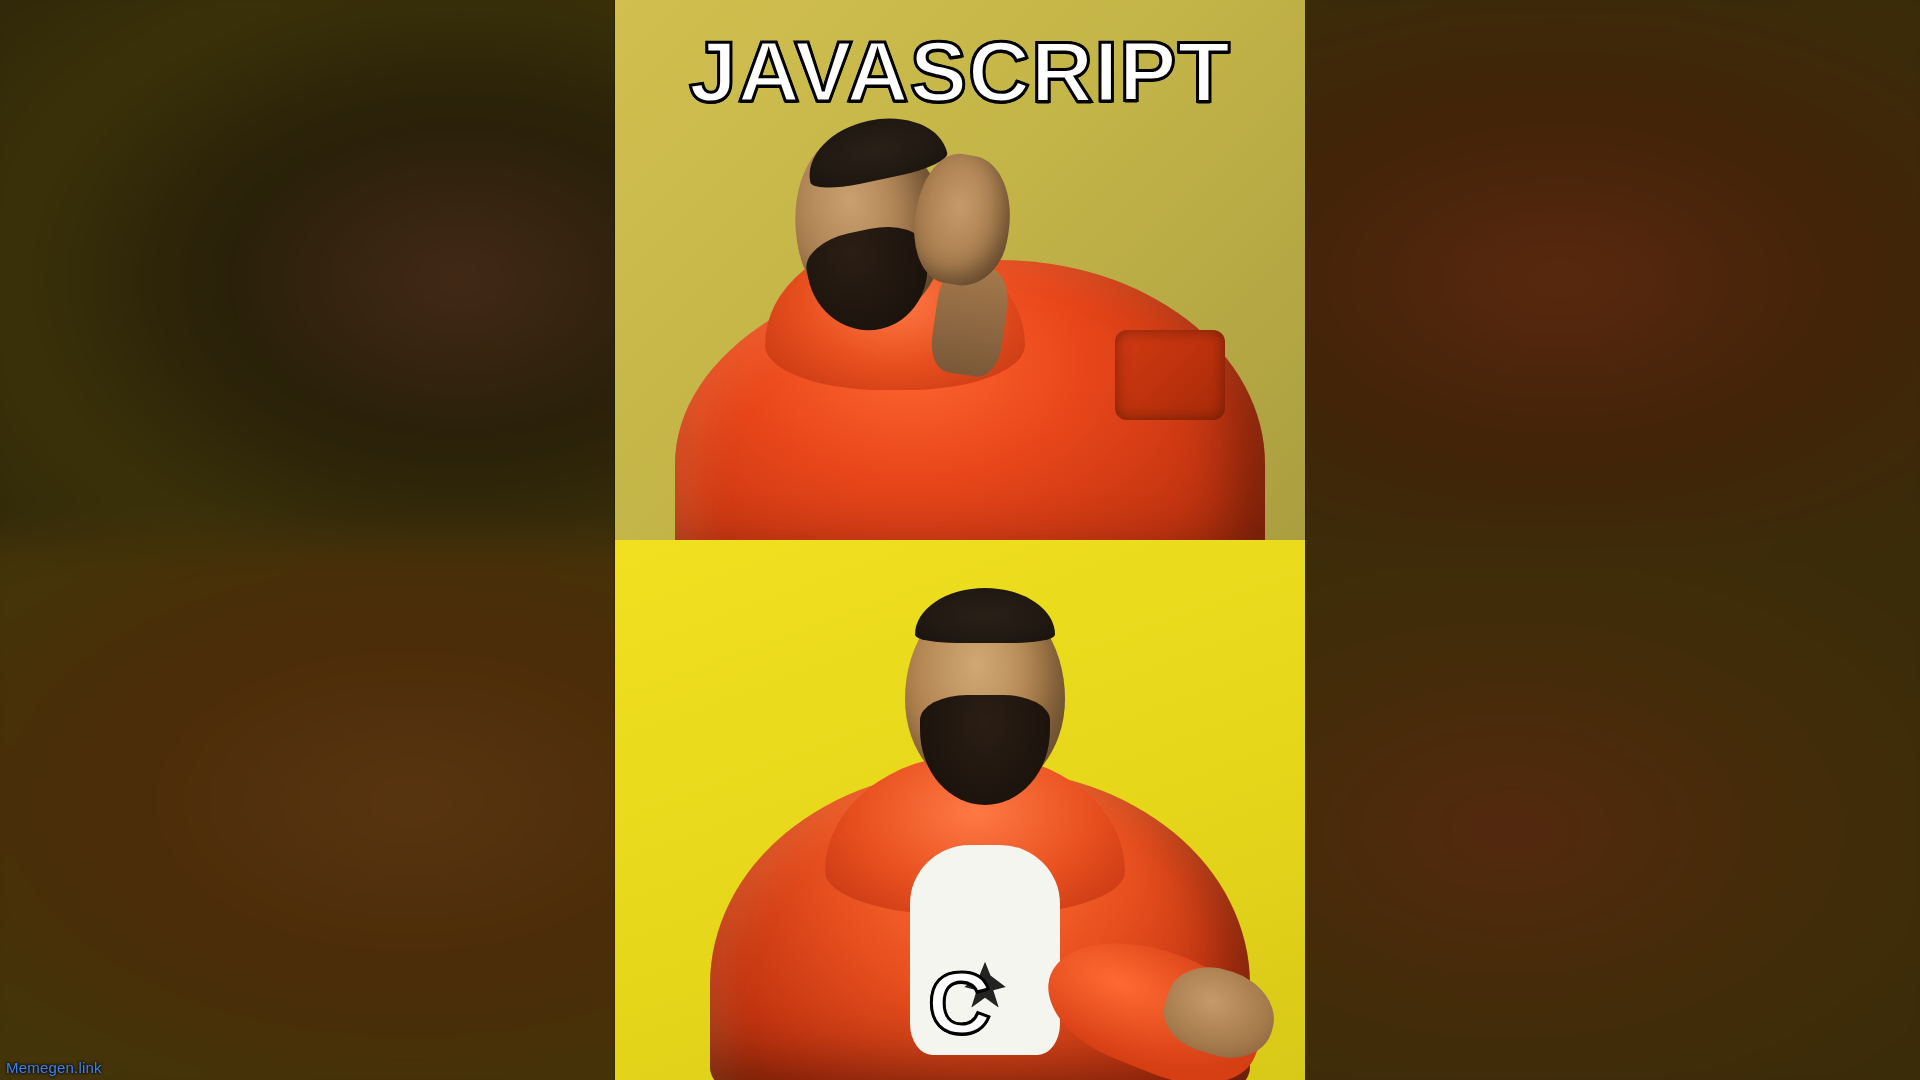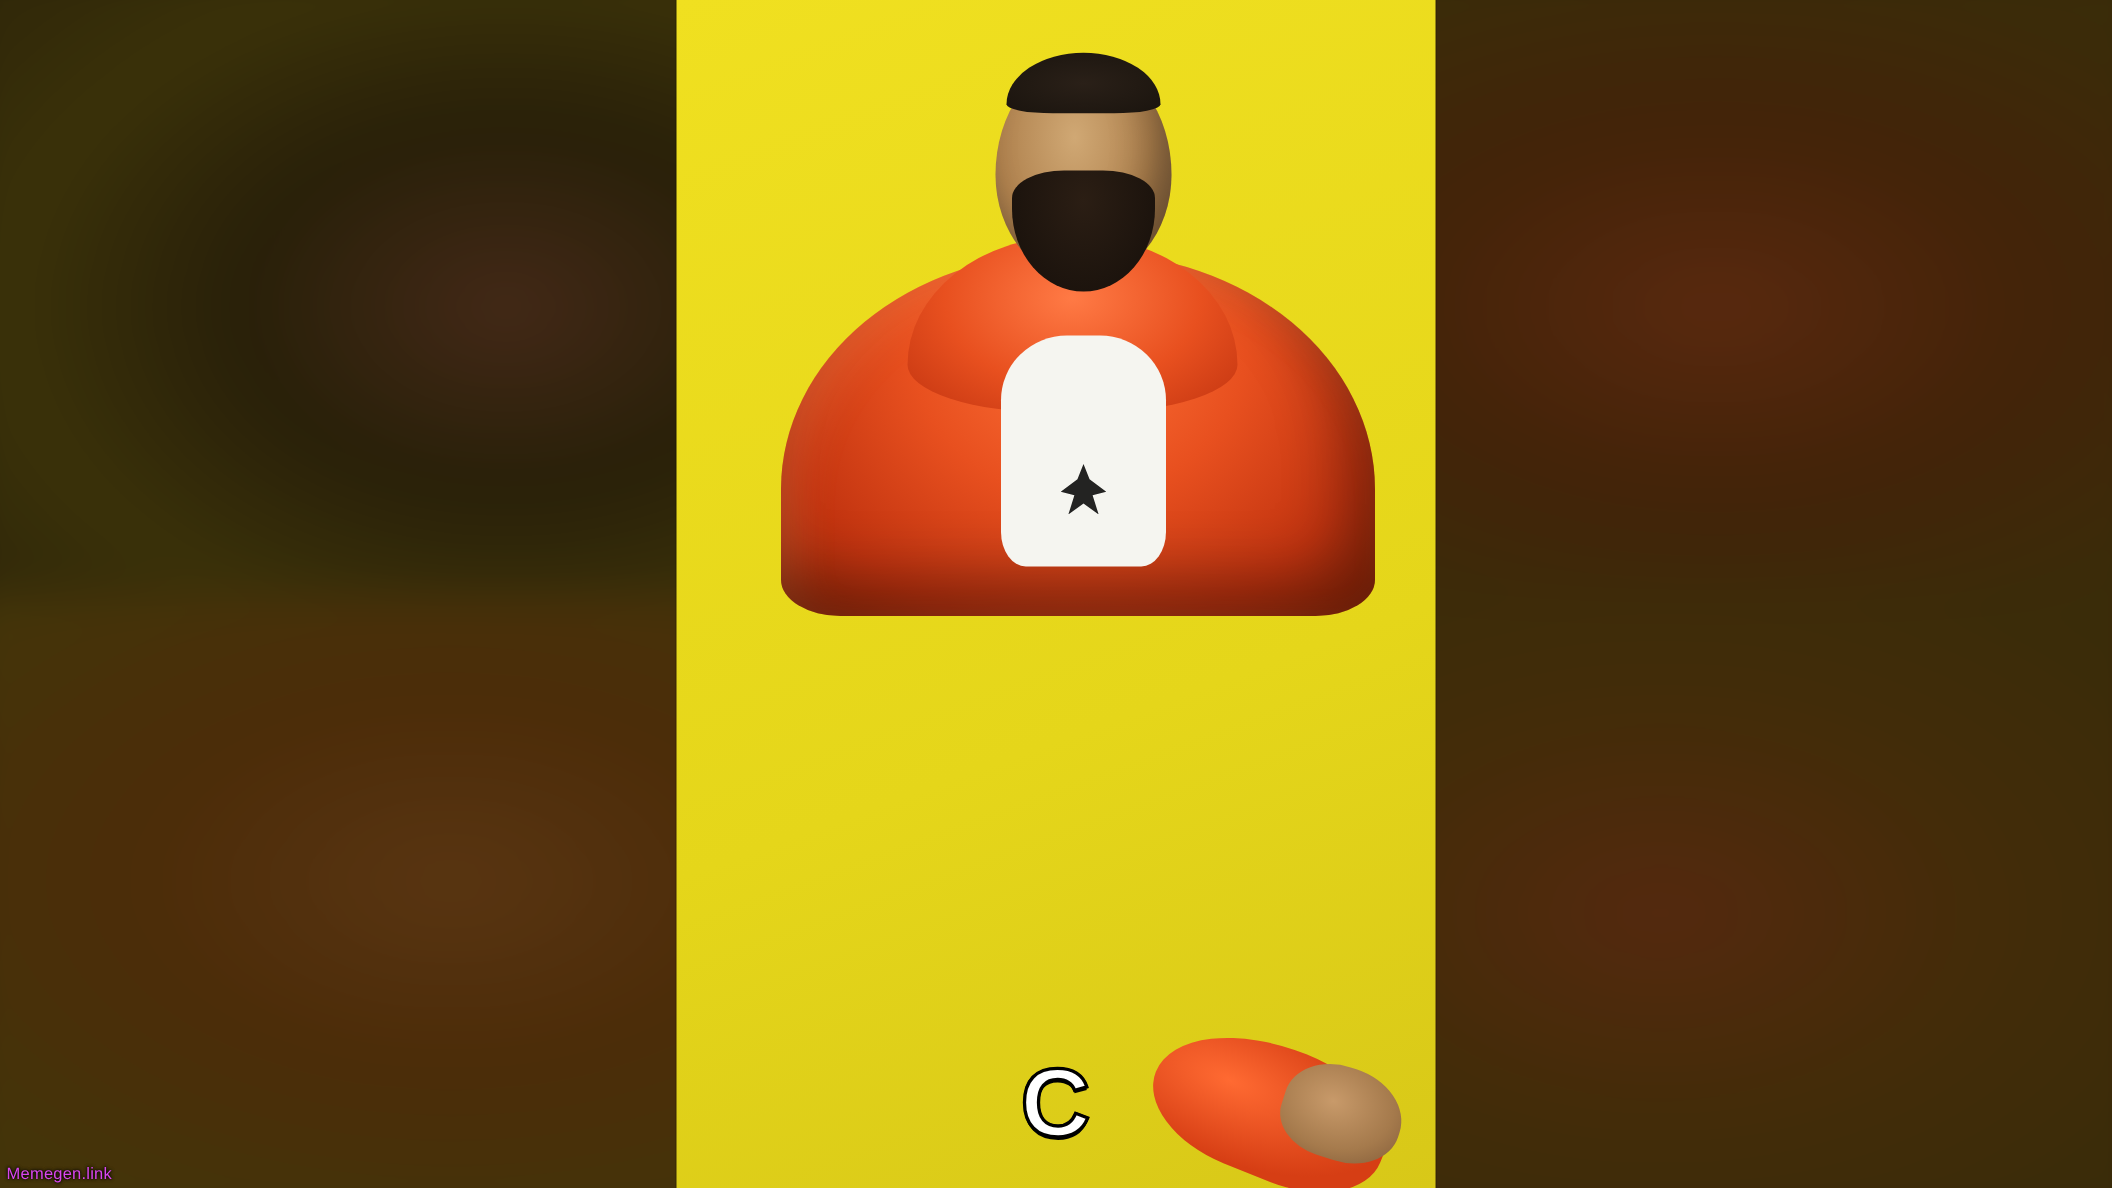--- a/index.html
+++ b/index.html
@@ -209,21 +209,21 @@
       white-space: nowrap;
     }
     .cap-top   { top: 22px;  font-size: 86px; }
     .cap-bot   { bottom: 26px; font-size: 88px; }
 
     .watermark {
       position: absolute;
       left: 6px;
       bottom: 4px;
       z-index: 5;
-      color: #d946ef;
+      color: #3b82f6;
       font-family: Arial, sans-serif;
       font-size: 15px;
       text-shadow: 0 0 3px #000, 0 0 3px #000;
       letter-spacing: .2px;
     }
   </style>
 </head>
 <body>
 
 <div class="bg-blur">
@@ -232,20 +232,32 @@
       <div class="bg-cell-b"></div>
   </div>
   <div class="half">
     <div class="bg-cell-c"></div>
       <div class="bg-cell-d"></div>
   </div>
 </div>
 
 <div class="meme">
 
+  <div class="panel panel-top">
+    <div class="figure top">
+      <div class="jacket"></div>
+      <div class="collar"></div>
+      <div class="forearm"></div>
+      <div class="head"></div>
+      <div class="hair"></div>
+      <div class="beard"></div>
+      <div class="hand"></div>
+    </div>
+    <div class="caption cap-top">JAVASCRIPT</div>
+  </div>
 
   <div class="panel panel-bot">
     <div class="figure bot">
       <div class="jacket2"></div>
       <div class="collar2"></div>
       <div class="tshirt"></div>
       <div class="head"></div>
       <div class="hair2"></div>
       <div class="beard2"></div>
       <div class="point-arm"></div>

